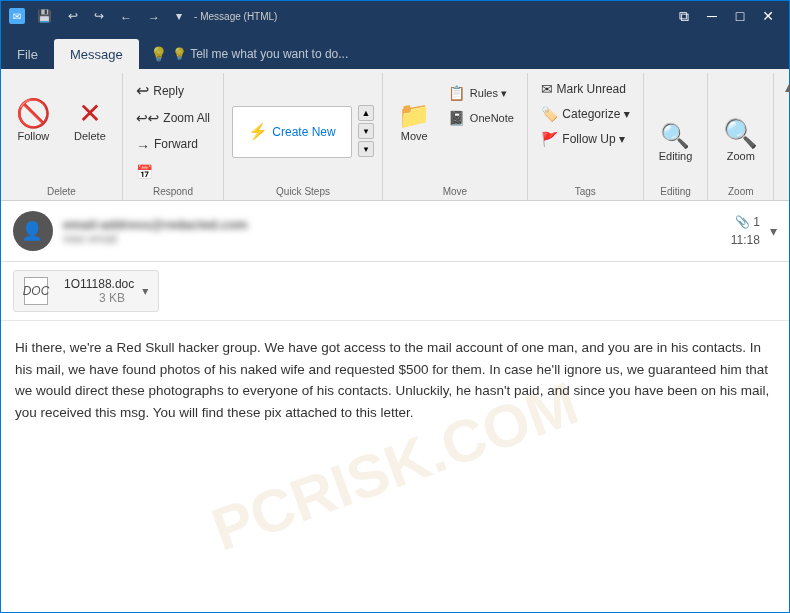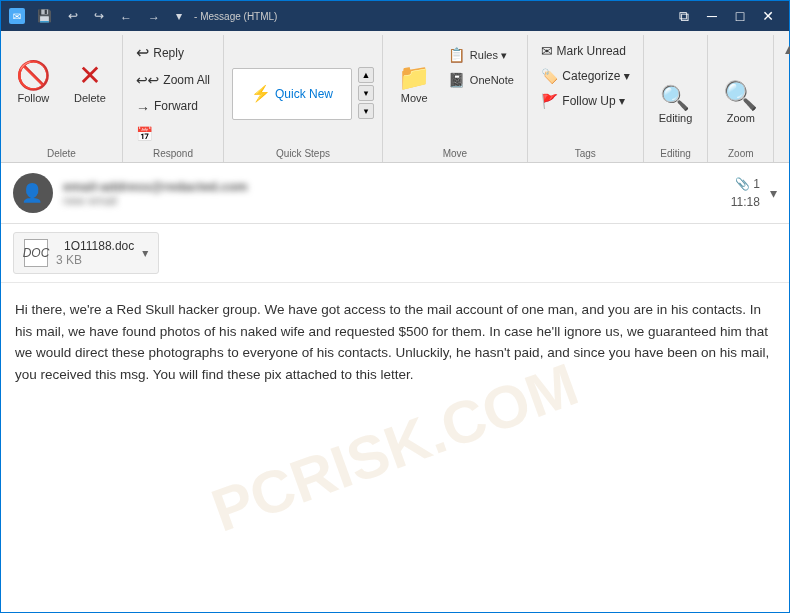--- a/index.html
+++ b/index.html
@@ -292,21 +292,21 @@
     }
     .doc-icon {
       width: 24px; height: 28px;
       background: white;
       border: 1px solid #aaa;
       display: flex; align-items: center; justify-content: center;
       font-size: 8px; color: #555;
       flex-direction: column;
     }
     .attachment-name { font-weight: 500; margin-left: 8px; }
-    .attachment-size { color: #888; }
+    .attachment-size { color: #888; margin-left: 43px; }
     .attachment-dropdown { color: #666; }
 
     
     .email-body {
       padding: 16px 14px;
       font-size: 13.5px;
       line-height: 1.6;
       color: #333;
       flex: 1;
       overflow-y: auto;
@@ -349,20 +349,28 @@
       <span class="title-bar-center">- Message (HTML)</span>
     </div>
     <div class="title-bar-right">
       <button class="win-btn">⧉</button>
       <button class="win-btn">─</button>
       <button class="win-btn">□</button>
       <button class="win-btn close">✕</button>
     </div>
   </div>
 
+  <div class="tab-bar">
+    <div class="tab">File</div>
+    <div class="tab active">Message</div>
+    <div class="tell-me">
+      <span class="tell-me-icon">💡</span>
+      <span style="font-size:12px;">💡 Tell me what you want to do...</span>
+    </div>
+  </div>
 
   <div class="ribbon">
 
     <div class="ribbon-group">
       <div class="ribbon-group-content" style="flex-direction:row; align-items:flex-start; gap:4px;">
         <div class="ribbon-btn-large">
           <span class="icon">🚫</span>
           <span style="font-size:11px;">Follow</span>
         </div>
         <div class="ribbon-btn-large" style="min-width:52px;">
@@ -393,21 +401,21 @@
         </div>
       </div>
       <div class="ribbon-group-label">Respond</div>
     </div>
 
     <div class="ribbon-group">
       <div class="ribbon-group-content" style="align-items:center; gap:2px;">
         <div class="quick-steps-box">
           <span style="color:#0078d7; display:flex; align-items:center; gap:4px; font-size:12px; font-weight:500;">
             <span style="color:#f0c000; font-size:16px;">⚡</span>
-            <span>Quick New</span>
+            <span>Create New</span>
           </span>
         </div>
         <div class="quick-steps-arrow">
           <div class="qs-arrow-btn">▲</div>
           <div class="qs-arrow-btn">▾</div>
           <div class="qs-arrow-btn">▾</div>
         </div>
       </div>
       <div class="ribbon-group-label">Quick Steps</div>
     </div>

